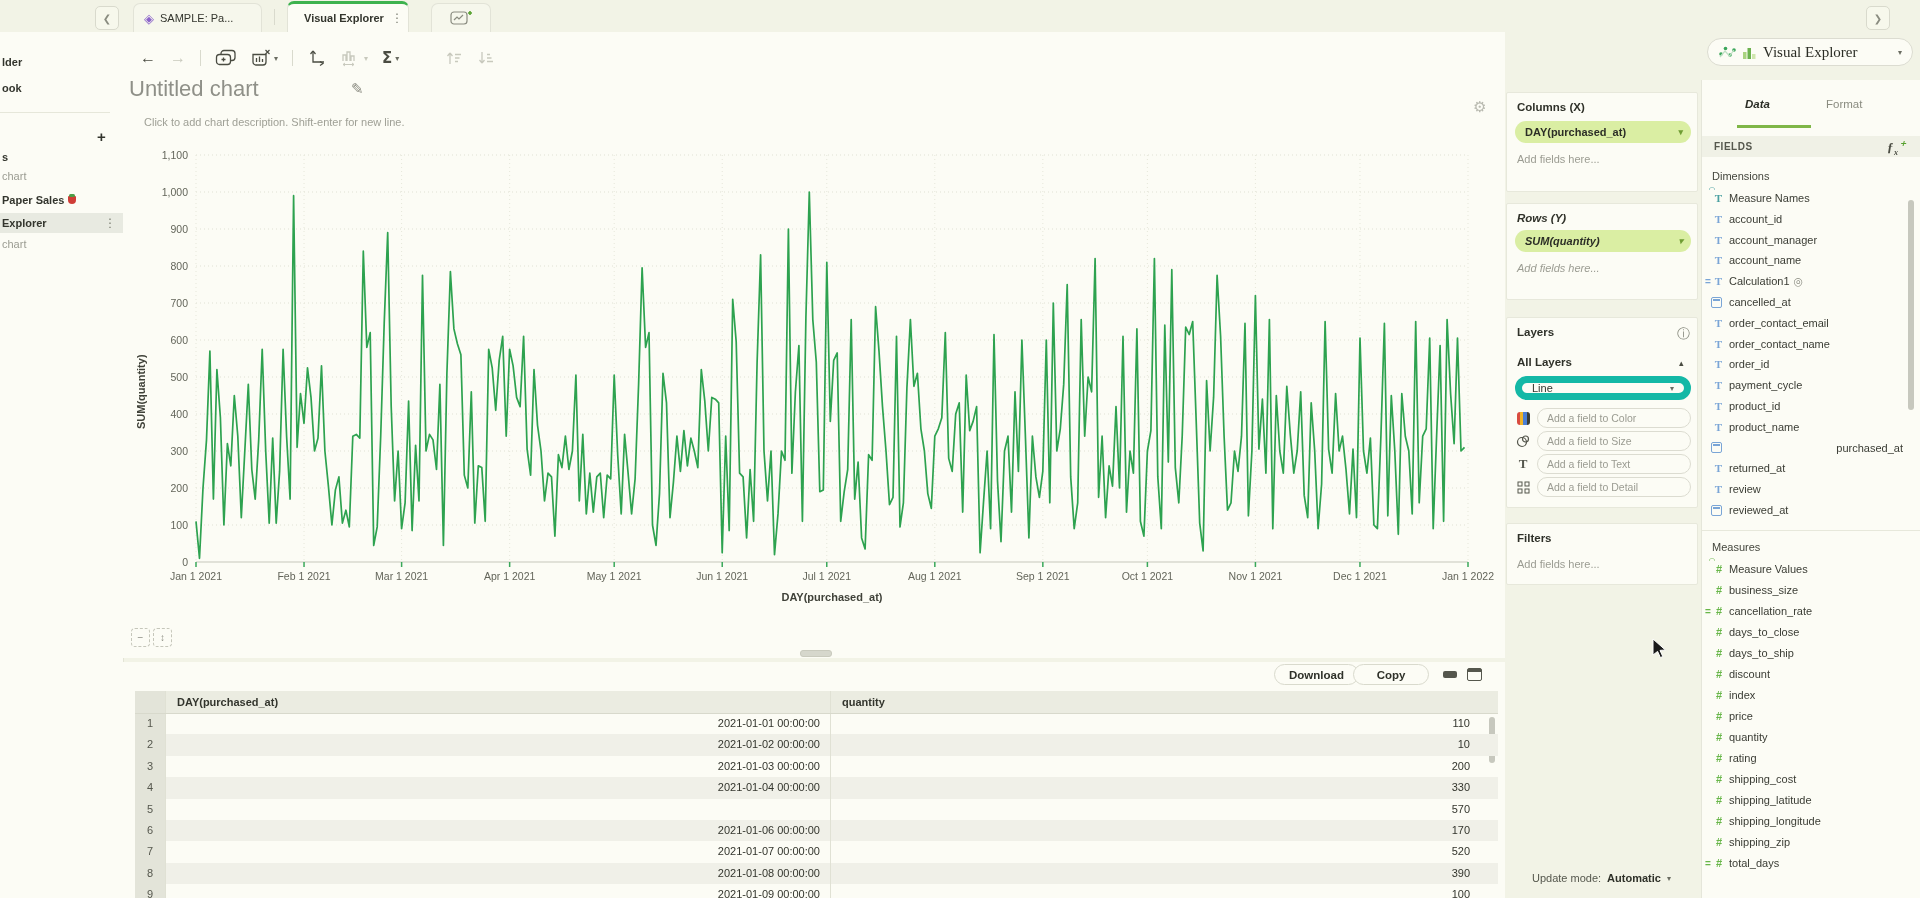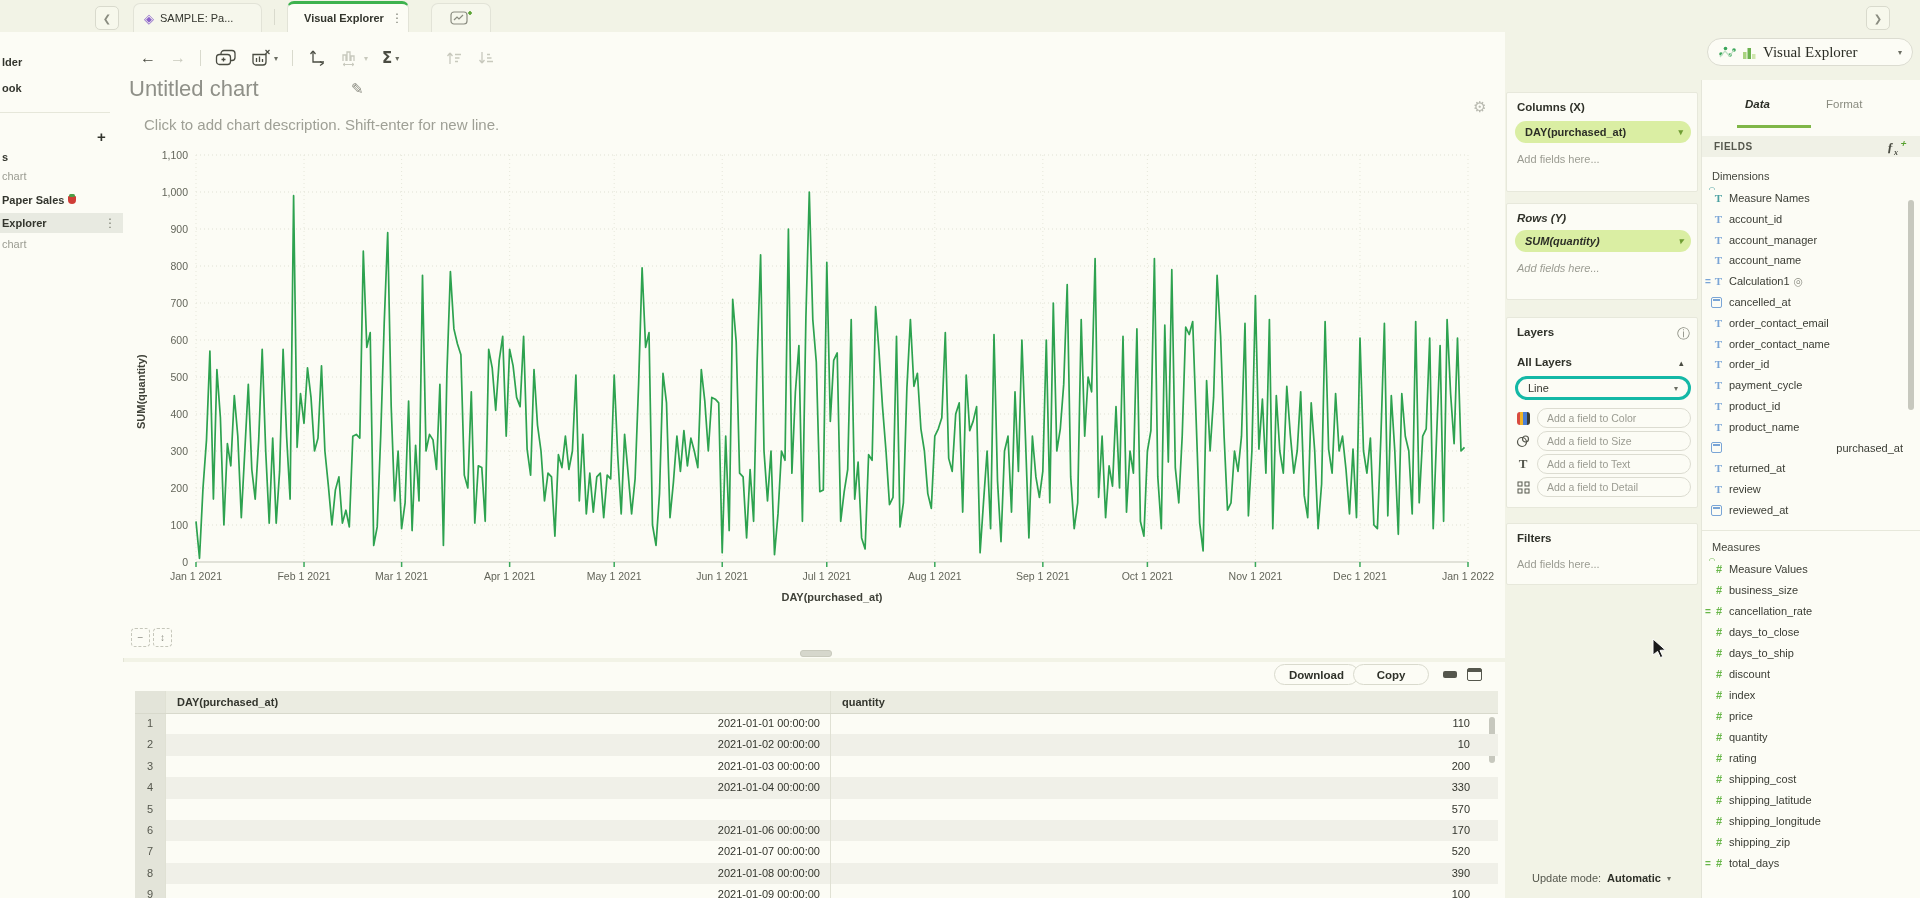--- a/index.html
+++ b/index.html
@@ -28,21 +28,21 @@
   .main{left:123px;top:32px;width:1382px;height:626px;background:#fcfcf5;}
   .toolbar{position:absolute;left:17px;top:14px;display:flex;align-items:center;gap:14px;height:24px;}
   .tb{display:flex;align-items:center;gap:3px;color:#4a4c42;}
   .tb.disabled{color:#c8c9bd;}
   .tb .arrow{font-size:16px;}
   .caret{font-size:8px;color:#6b6d62;}
   .caret.dim{color:#c8c9bd;}
   .sigma{font-size:15px;font-weight:bold;color:#4a4c42;font-family:"DejaVu Sans",sans-serif;}
   .chart-title{font-size:22px;color:#8f9088;}
   .pencil{font-size:15px;color:#8a8b80;}
-  .chart-sub{font-size:15px;color:#9fa096;}
+  .chart-sub{font-size:11px;color:#9fa096;}
   .gear{font-size:15px;color:#b9bab0;}
   .tick{font-size:10.5px;fill:#63655a;font-family:"Liberation Sans",sans-serif;}
   .axis-title{font-weight:bold;font-size:11px;color:#3f4138;}
   .mini-btn{width:17px;height:17px;border:1px dashed #c5c6ba;border-radius:4px;background:#fcfcf5;color:#8a8b80;
             display:flex;align-items:center;justify-content:center;font-size:10px;}
   .drag-handle{width:30px;height:5px;border-radius:3px;background:#d6d7cc;border:1px solid #c9cabd;}
   
   .table-card{left:123px;top:662px;width:1382px;height:236px;background:#fcfcf5;}
   .btn{height:21px;border:1px solid #d9dacd;border-radius:12px;background:#fcfcf5;display:flex;align-items:center;
        justify-content:center;font-weight:bold;font-size:11.5px;color:#2f3129;padding:0 14px;box-sizing:border-box;}
@@ -55,21 +55,21 @@
   .mini-ic2{width:13px;height:11px;border:1.4px solid #55574d;border-radius:2px;position:relative;}
   .mini-ic2::before{content:"";position:absolute;left:0;top:0;right:0;height:3px;background:#55574d;}
   .scroll-thumb{position:absolute;background:#c7c8be;border-radius:3px;}
   
   .card{position:absolute;background:#fcfcf5;border:1px solid #e7e8db;border-radius:2px;box-sizing:border-box;}
   .card-title{position:absolute;left:10px;font-weight:bold;font-size:11.5px;color:#2f3129;}
   .pill{position:absolute;height:22px;background:#daeea3;border-radius:11px;display:flex;align-items:center;
         justify-content:space-between;padding:0 8px 0 10px;box-sizing:border-box;font-weight:bold;color:#2c2e26;}
   .pill .caret{color:#6f9d33;font-size:9px;}
   .ph{position:absolute;color:#9b9c92;}
-  .select{position:absolute;height:24px;border:3px solid #14b8a6;border-radius:13px;background:#fcfcf5;display:flex;
+  .select{position:absolute;height:24px;border:7px solid #14b8a6;border-radius:13px;background:#fcfcf5;display:flex;
           align-items:center;justify-content:space-between;padding:0 10px;box-sizing:border-box;color:#33352d;}
   .slot{position:absolute;height:20px;border:1px solid #dcdcd1;border-radius:11px;background:#fcfcf5;display:flex;
         align-items:center;padding:0 9px;box-sizing:border-box;color:#9b9c92;font-size:10.5px;}
   .slot-ic{position:absolute;width:16px;height:16px;display:flex;align-items:center;justify-content:center;}
   .color-ic{width:13px;height:13px;border-radius:3px;background:linear-gradient(90deg,#d94b3f 0 25%,#f0b428 25% 50%,#4a7fd4 50% 75%,#3b3d35 75% 100%);}
   .info-ic{font-size:13px;color:#8a8c80;}
   .collapse-ic{font-size:9px;color:#4a4c42;}
   
   .fields-panel{left:1701px;top:80px;width:219px;height:818px;background:#fcfcf5;border-left:1px solid #e5e6da;}
   .ve-pill{left:1707px;top:38px;width:206px;height:28px;border:1px solid #dcdcd1;border-radius:16px;background:#fcfcf5;

